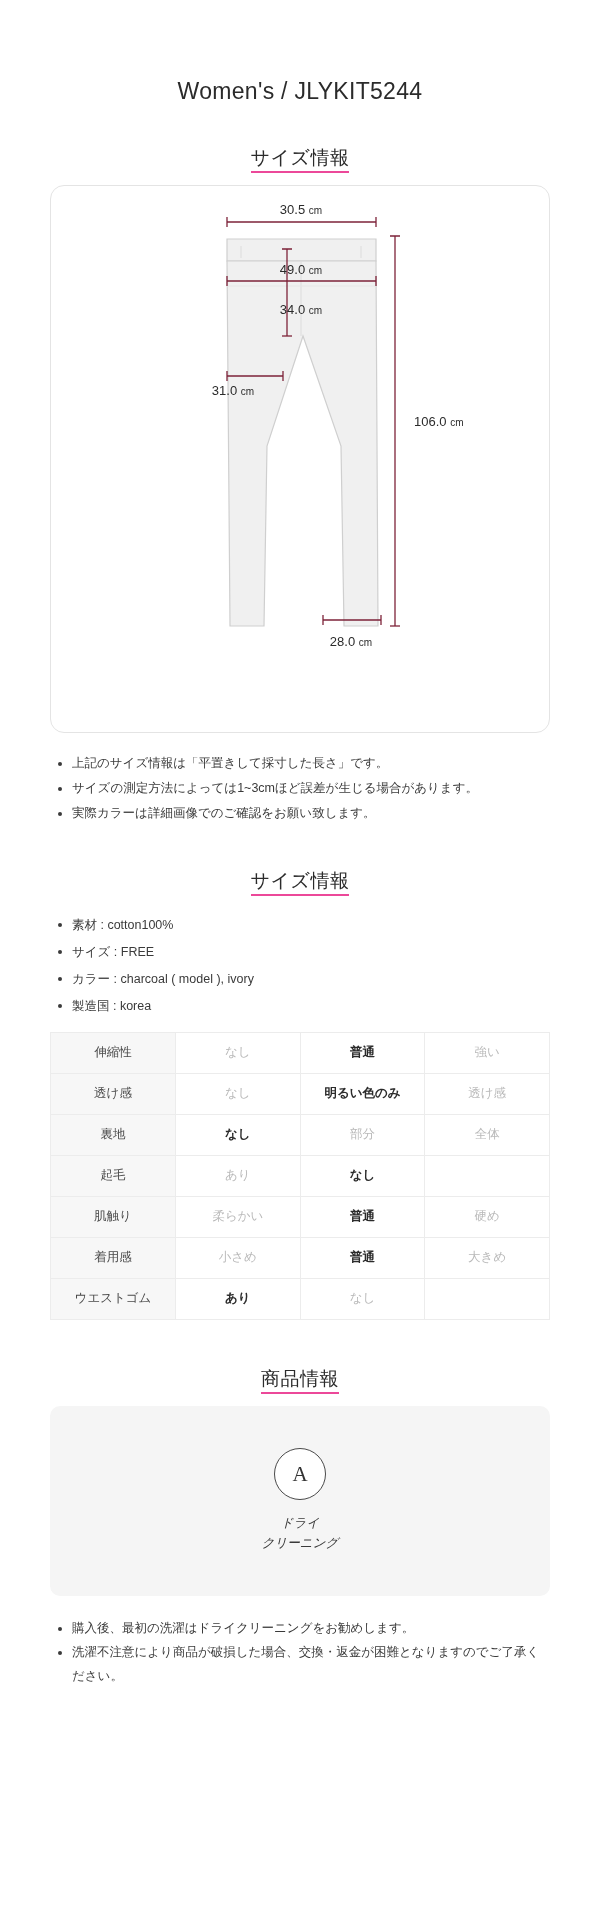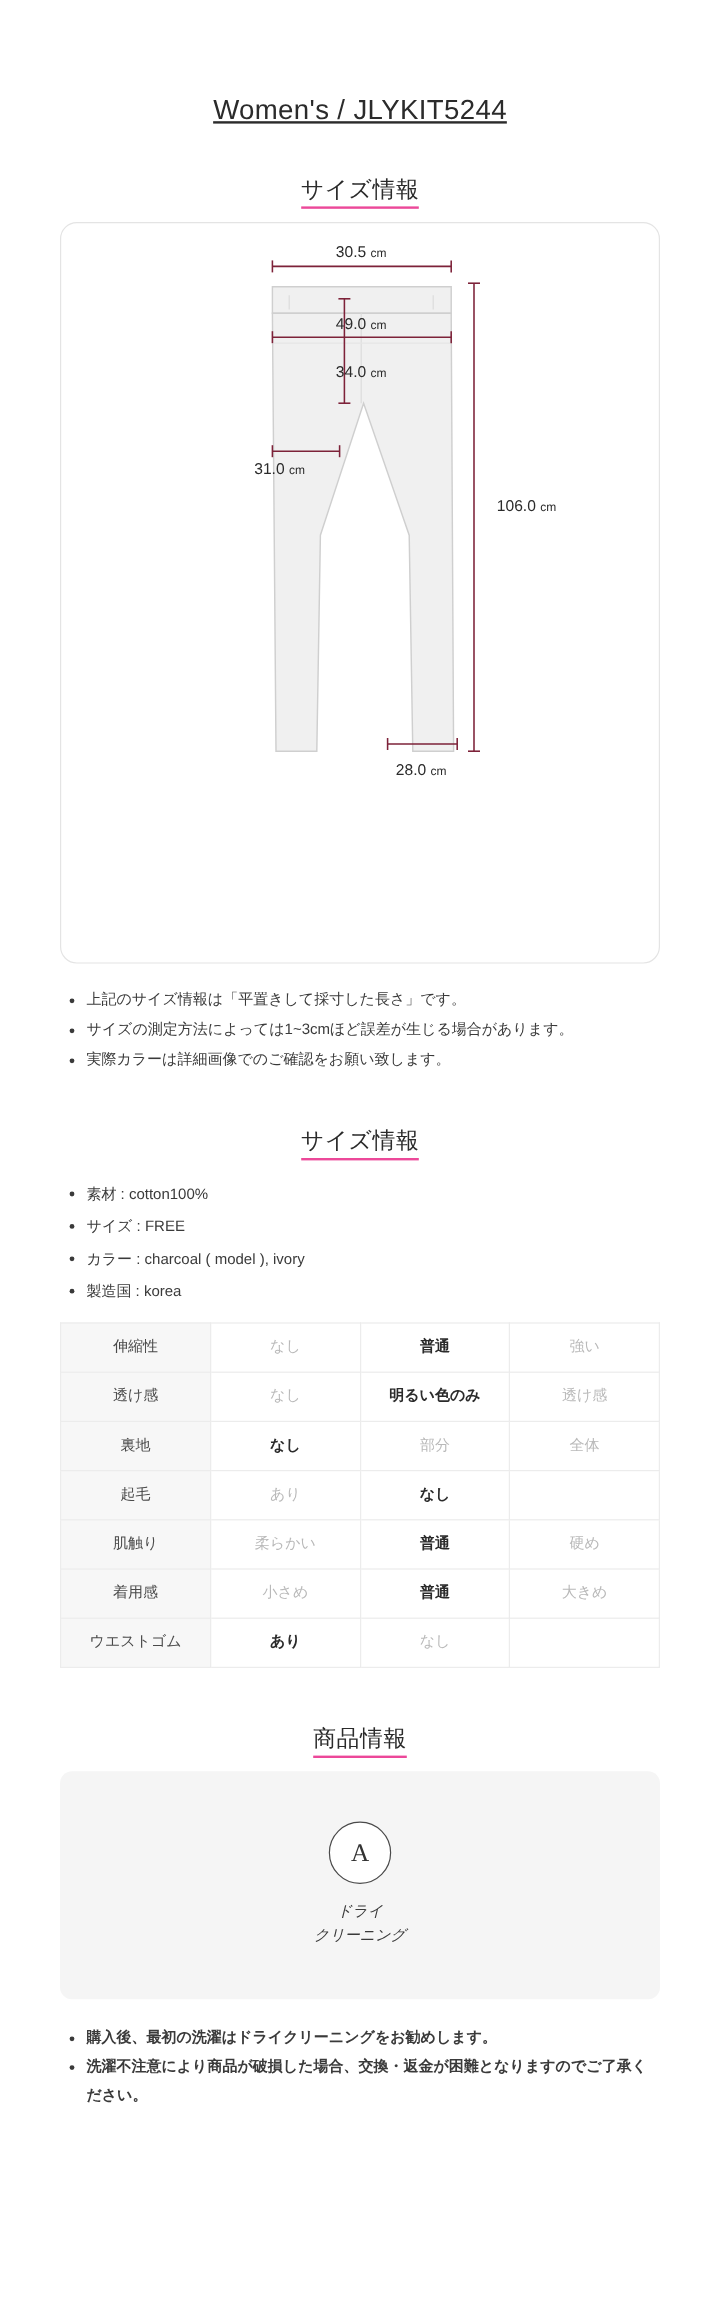--- a/index.html
+++ b/index.html
@@ -24,41 +24,40 @@
 
   
   .product-title {
     text-align: center;
     font-size: 23px;
     font-weight: 400;
     color: #2b2b2b;
     letter-spacing: .3px;
     padding-top: 78px;
     padding-bottom: 6px;
-    text-decoration: underline;
   }
 
   
   .section-heading {
     text-align: center;
     margin: 34px 0 14px 0;
   }
   .section-heading span {
     font-size: 19px;
     color: #2b2b2b;
     border-bottom: 2px solid #ec4899;
     padding-bottom: 3px;
     letter-spacing: .5px;
   }
 
   
   .diagram-card {
     border: 1px solid #e4e4e4;
     border-radius: 14px;
-    height: 618px;
+    height: 548px;
     position: relative;
     overflow: hidden;
     background: #fff;
   }
   .diagram-wrap { position: absolute; inset: 0; }
   .diagram-wrap svg { display: block; }
 
   
   ul.bullets {
     list-style: none;
@@ -134,21 +133,21 @@
   }
   .care-label {
     text-align: center;
     font-size: 12.5px;
     color: #3a3a3a;
     line-height: 1.55;
     font-style: italic;
   }
 
   ul.care-notes { margin-top: 20px; }
-  ul.care-notes li { line-height: 1.95; font-weight: bold; }
+  ul.care-notes li { line-height: 1.95; }
 
   .pad-bottom { height: 60px; }
 </style>
 </head>
 <body>
 
 <div class="page">
 
   <div class="product-title">Women's / JLYKIT5244</div>
 

